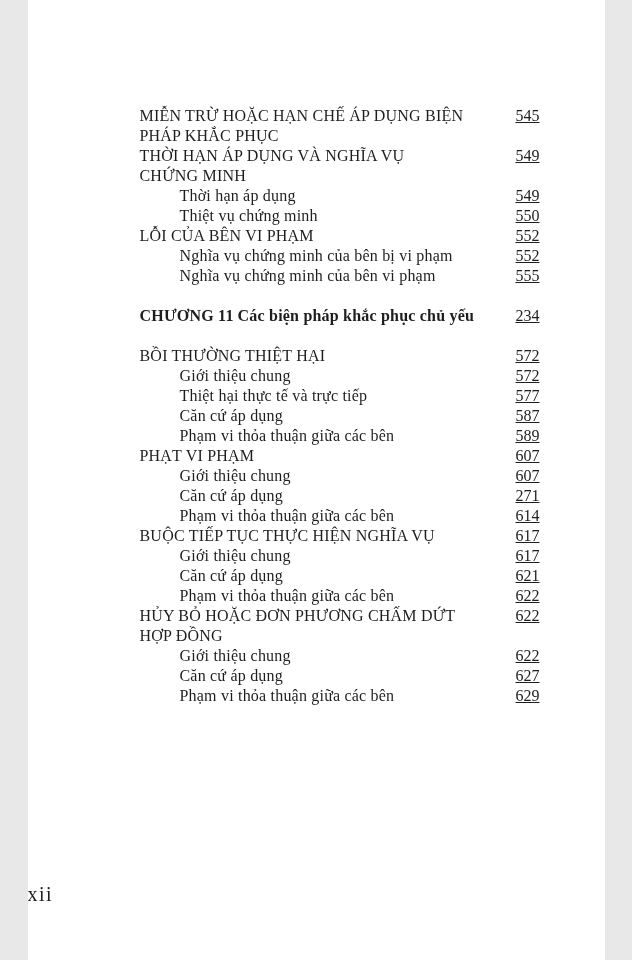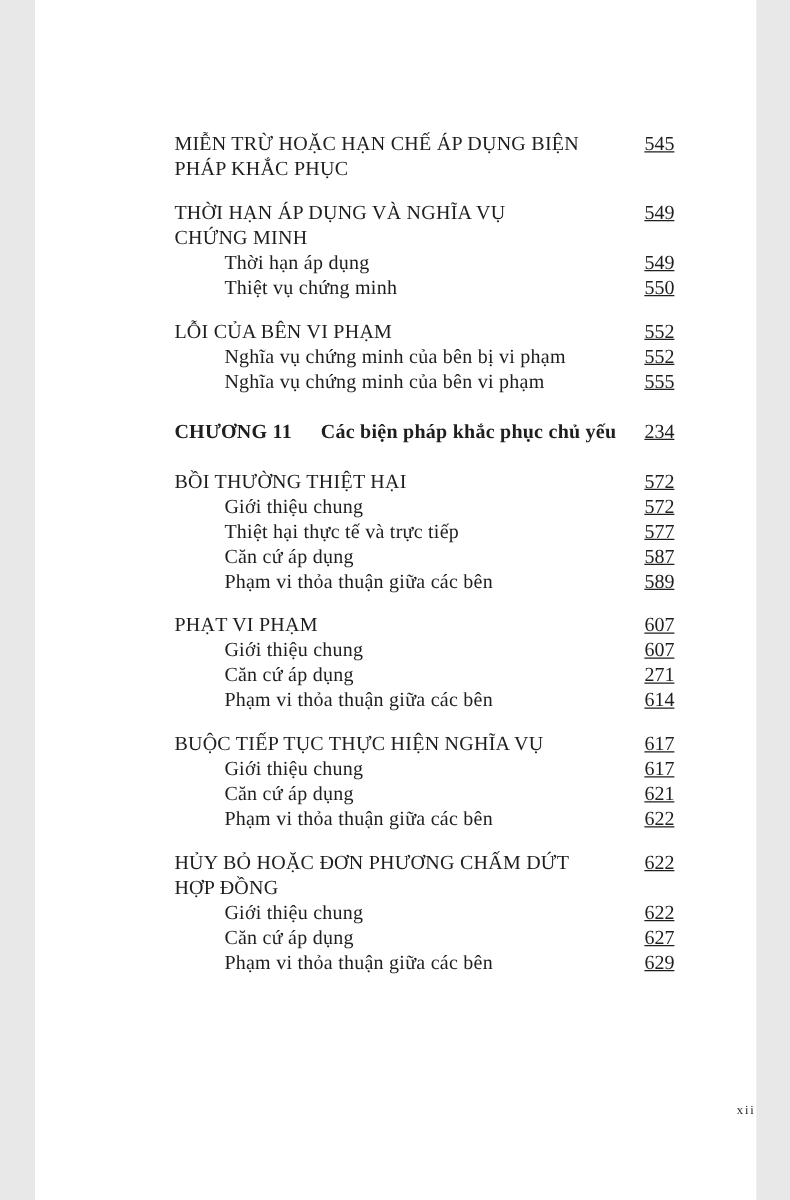--- a/index.html
+++ b/index.html
@@ -12,21 +12,21 @@
     font-family: "Liberation Serif", "DejaVu Serif", serif;
     color: #1e1e1e;
     overflow: hidden;
   }
   .toc {
     position: absolute;
     left: 112px;
     top: 106px;
     width: 400px;
   }
-  .group { margin-top: 15px; }
+  .group { }
   .group:first-child { margin-top: 0; }
   .group.chapter-group { margin-top: 20px; }
   .group.chapter-group + .group { margin-top: 20px; }
   .row {
     display: flex;
     align-items: flex-start;
     font-size: 16px;
     line-height: 20px;
   }
   .row .label {
@@ -39,37 +39,37 @@
   .row.sub .label { padding-left: 40px; }
   .row .pagenum {
     flex: 0 0 40px;
     text-align: right;
     white-space: nowrap;
     text-decoration: underline;
   }
   .row.chapter { font-weight: bold; }
   .row.chapter .chapter-num {
     flex: 0 0 auto;
-    margin-right: 23px;
+    margin-right: 4px;
     letter-spacing: 0.2px;
     white-space: pre;
   }
   .row.chapter .chapter-title {
     flex: 1 1 0;
     letter-spacing: 0.2px;
     white-space: pre;
   }
   .row.chapter .pagenum { font-weight: normal; }
   .footer {
     position: absolute;
     left: 0;
     right: 0;
     top: 883px;
-    text-align: right;
-    font-size: 10px;
+    text-align: left;
+    font-size: 20px;
     letter-spacing: 1.5px;
   }
 </style>
 </head>
 <body>
 
 <div class="page">
   <div class="toc">
 
     <div class="group">

